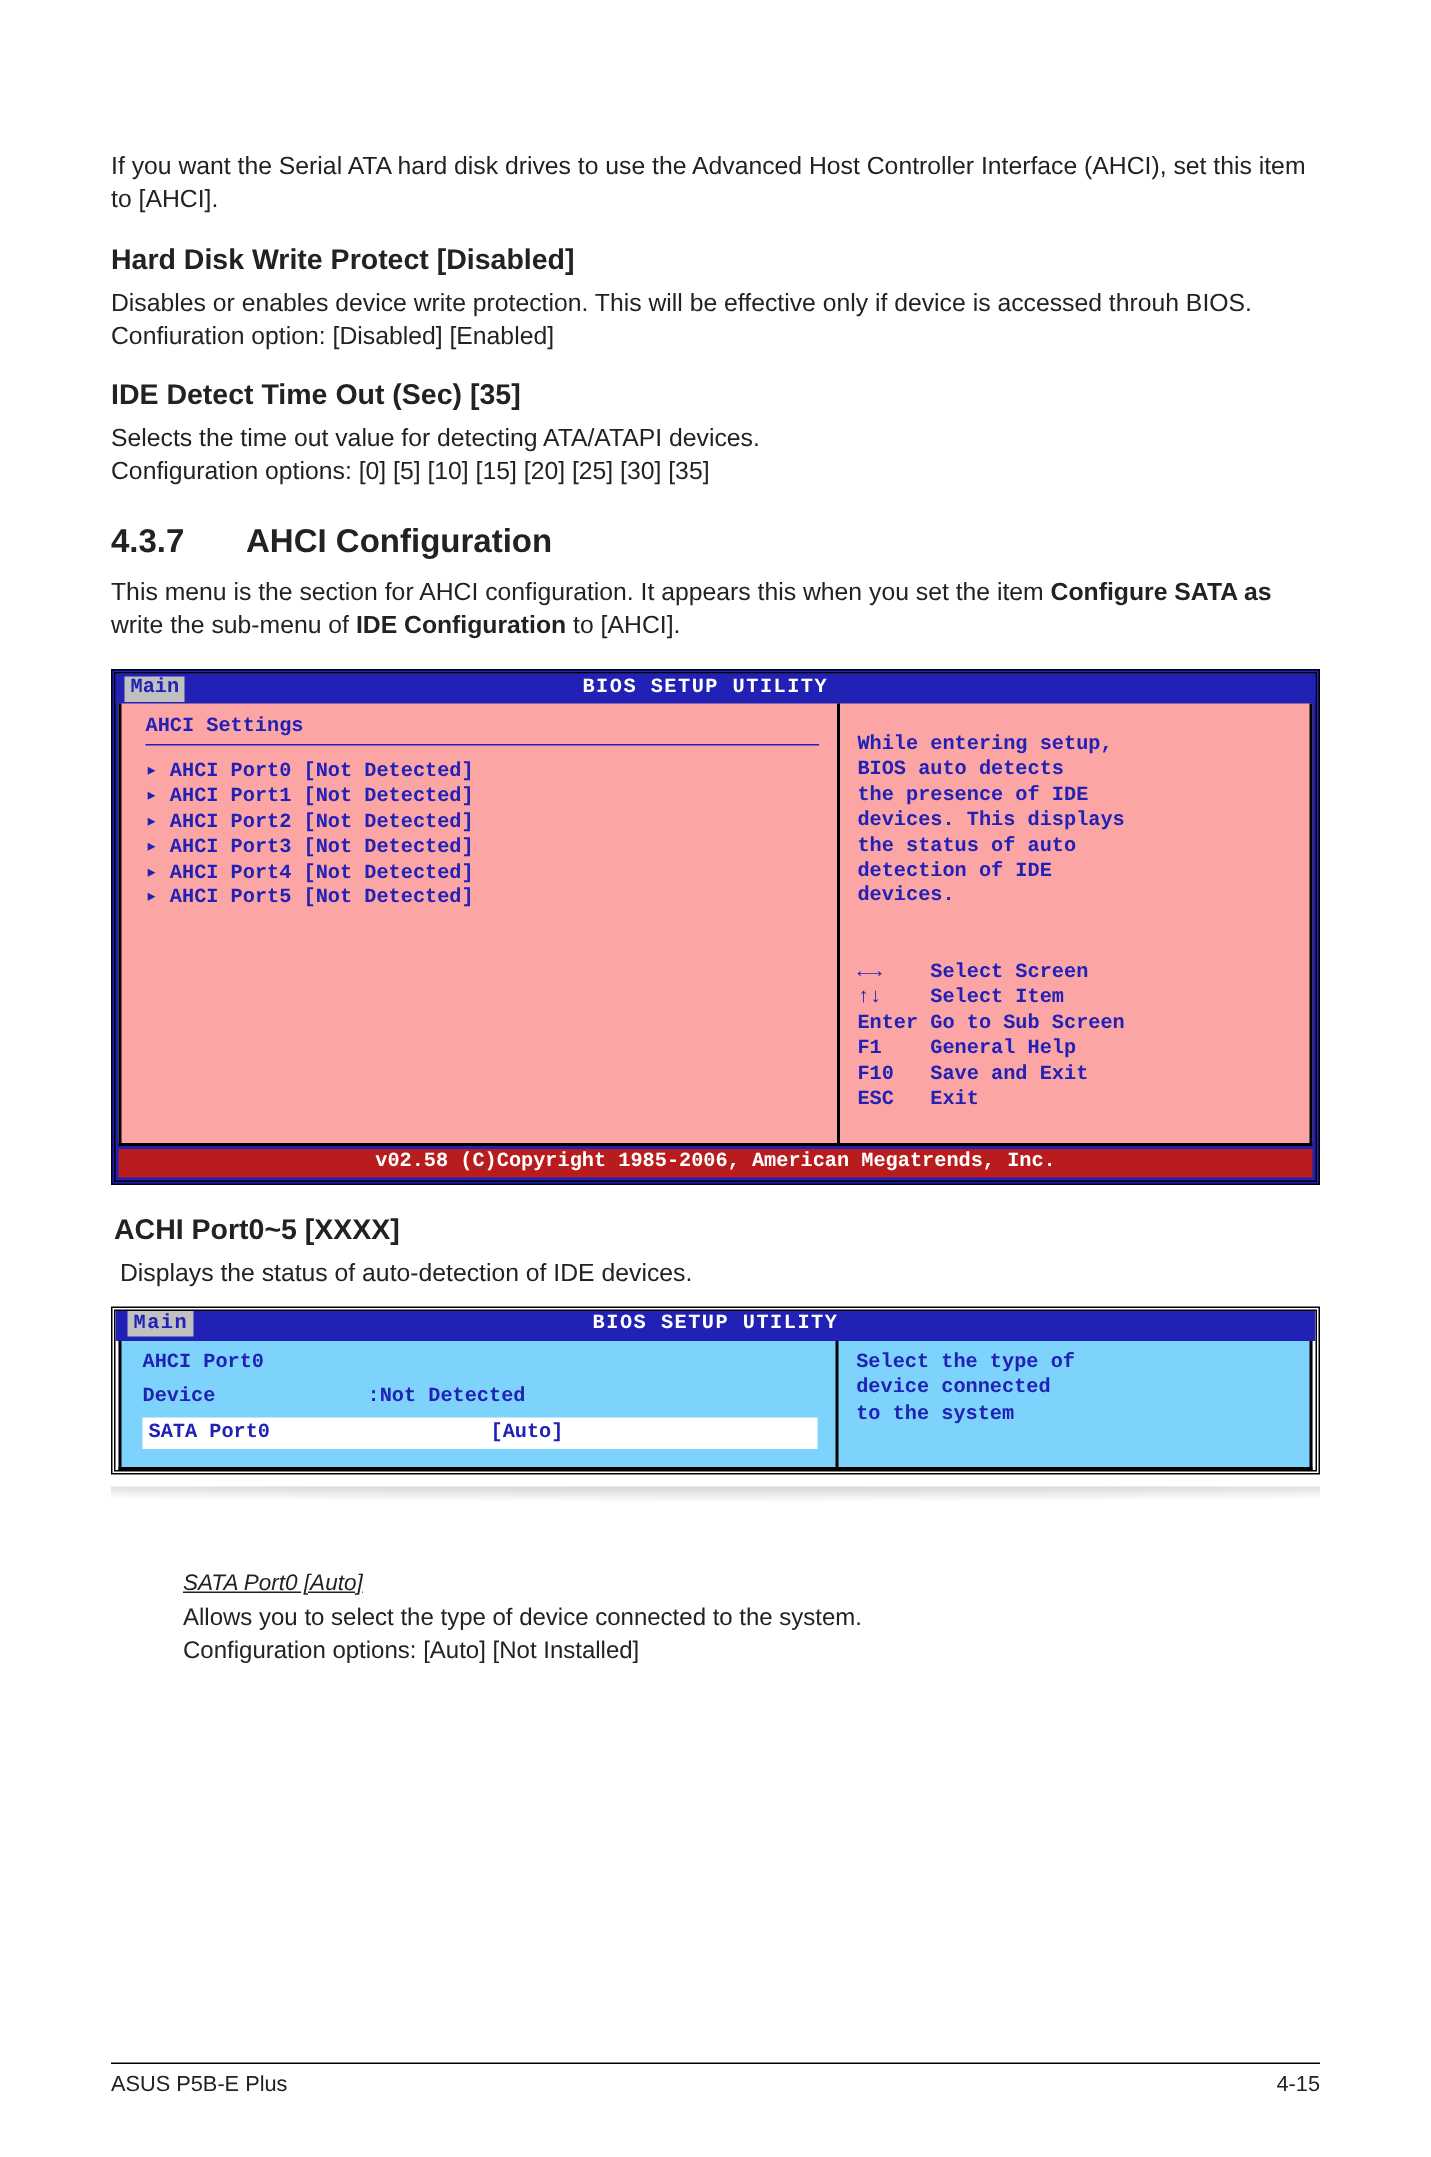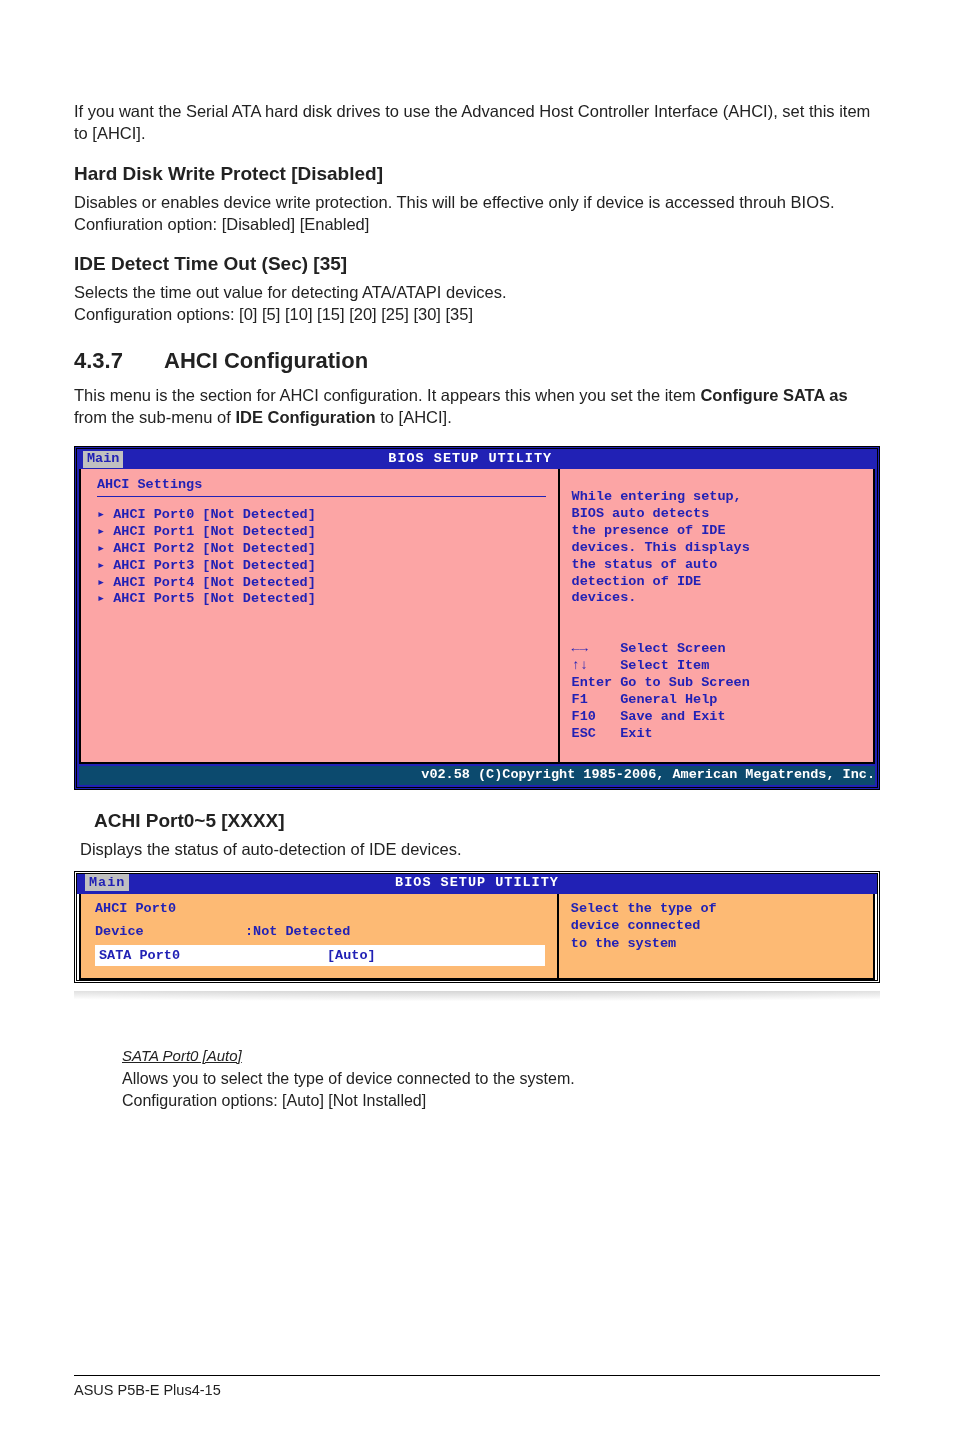--- a/index.html
+++ b/index.html
@@ -59,23 +59,23 @@
   .bios-heading-line {
     border-bottom: 1px solid #2121b5;
     padding-bottom: 2px;
     margin-bottom: 4px;
   }
   .bios-list-item::before { content: "\25B8  "; color: #2121b5; }
   .bios-list-item { white-space: pre; }
   .bios-help { white-space: pre; min-height: 150px; }
   .bios-keys { white-space: pre; margin-top: 2px; }
   .bios-footer {
-    background: #0c4a6e;
+    background: #b91c1c;
     color: #fff;
-    text-align: right;
+    text-align: center;
     padding: 1px 0;
     margin: 0 2px 2px 2px;
   }
   
   .bios-box2 {
     border: 3px double #000;
     font-family: "Courier New", monospace;
     font-weight: bold;
     font-size: 13.5px;
     line-height: 1.3;
@@ -94,21 +94,21 @@
   .bios2-tab {
     position: absolute;
     left: 8px;
     top: 0;
     background: #c0c0c0;
     color: #2121b5;
     padding: 0 4px;
   }
   .bios2-inner {
     display: flex;
-    background: #fdba74;
+    background: #7dd3fc;
     color: #2121b5;
     border: 2px solid #000;
     border-top: none;
     margin: 0 2px 0 2px;
   }
   .bios2-left { flex: 1.55; padding: 6px 12px 0 14px; border-right: 2px solid #000; }
   .bios2-right { flex: 1; padding: 6px 12px; white-space: pre; }
   .bios2-row { display: flex; }
   .bios2-row .lbl { width: 150px; }
   .bios2-selected {
@@ -127,21 +127,21 @@
   .italic-underline { font-style: italic; text-decoration: underline; font-size: 15px; margin-bottom: 4px; }
   .indent-block { margin-left: 48px; margin-top: 30px; }
   .footer {
     position: absolute;
     left: 74px;
     right: 74px;
     bottom: 40px;
     border-top: 1px solid #000;
     padding-top: 6px;
     display: flex;
-    justify-content: flex-start;
+    justify-content: space-between;
     font-size: 14.5px;
   }
 </style>
 </head>
 <body>
 
 <p class="body-text">If you want the Serial ATA hard disk drives to use the Advanced Host Controller Interface (AHCI), set this item to [AHCI].</p>
 
 <h3 class="sub-heading">Hard Disk Write Protect [Disabled]</h3>
 <p class="body-text">Disables or enables device write protection. This will be effective only if device is accessed throuh BIOS. Confiuration option: [Disabled] [Enabled]</p>
@@ -149,21 +149,21 @@
 <h3 class="sub-heading">IDE Detect Time Out (Sec) [35]</h3>
 <p class="body-text">
   <span>Selects the time out value for detecting ATA/ATAPI devices.</span><br>
   <span>Configuration options: [0] [5] [10] [15] [20] [25] [30] [35]</span>
 </p>
 
 <h2 class="section-heading">
   <span class="num">4.3.7</span><span>AHCI Configuration</span>
 </h2>
 <p class="body-text">
-  <span>This menu is the section for AHCI configuration. It appears this when you set the item </span><b>Configure SATA as</b><span> from the sub-menu of </span><b>IDE Configuration</b><span> to [AHCI].</span>
+  <span>This menu is the section for AHCI configuration. It appears this when you set the item </span><b>Configure SATA as</b><span> write the sub-menu of </span><b>IDE Configuration</b><span> to [AHCI].</span>
 </p>
 
 <div class="bios-box">
   <div class="bios-title-row">
     <span class="bios-tab">Main</span>
     <span class="bios-title-spacer">BIOS SETUP UTILITY</span>
     <span style="width:60px"></span>
   </div>
   <div class="bios-inner">
     <div class="bios-left">
@@ -189,21 +189,21 @@
 ↑↓    Select Item
 Enter Go to Sub Screen
 F1    General Help
 F10   Save and Exit
 ESC   Exit</div>
     </div>
   </div>
   <div class="bios-footer">v02.58 (C)Copyright 1985-2006, American Megatrends, Inc.</div>
 </div>
 
-<h3 class="sub-heading" style="margin-left:20px">ACHI Port0~5 [XXXX]</h3>
+<h3 class="sub-heading" style="margin-left:2px">ACHI Port0~5 [XXXX]</h3>
 <p class="body-text" style="margin-left:6px; margin-bottom:10px">Displays the status of auto-detection of IDE devices.</p>
 
 <div class="bios-box2">
   <div class="bios2-title-row">
     <span class="bios2-tab">Main</span>
     <span>BIOS SETUP UTILITY</span>
   </div>
   <div class="bios2-inner">
     <div class="bios2-left">
       <div>AHCI Port0</div>

